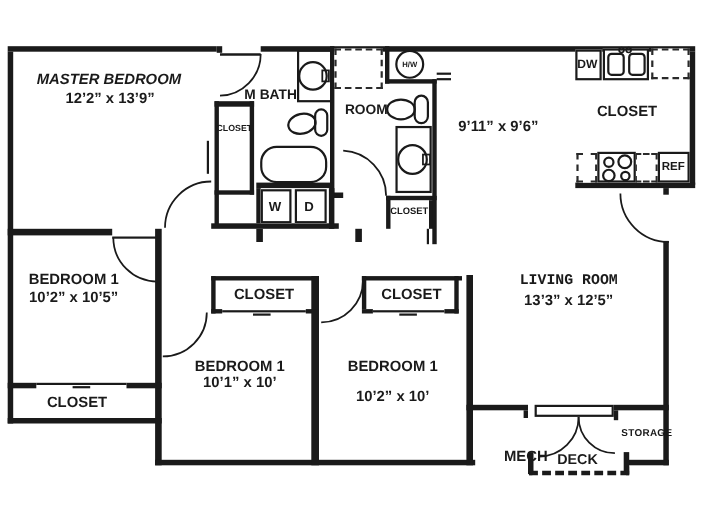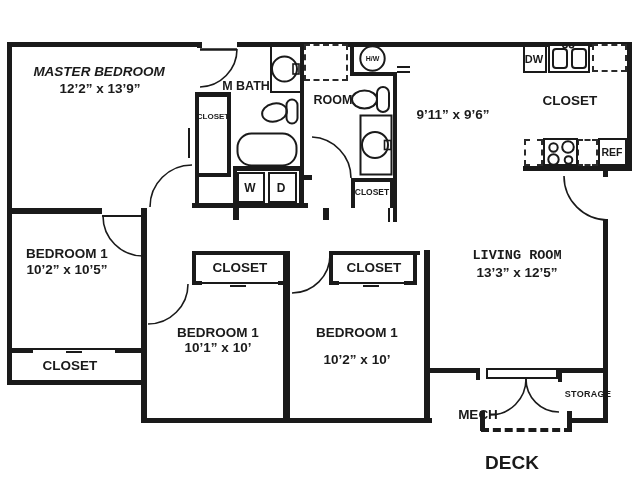--- a/index.html
+++ b/index.html
@@ -148,21 +148,21 @@
   <div class="lbl fs14" style="left:570px;top:101px;">CLOSET</div>
   <div class="lbl fs14" style="left:517px;top:256px;font-family:Liberation Mono, monospace;">LIVING ROOM</div>
   <div class="lbl fs14" style="left:517px;top:273px;">13’3” x 12’5”</div>
   <div class="lbl fs14" style="left:67px;top:254px;">BEDROOM 1</div>
   <div class="lbl fs14" style="left:67px;top:270px;">10’2” x 10’5”</div>
   <div class="lbl fs14" style="left:218px;top:333px;">BEDROOM 1</div>
   <div class="lbl fs14" style="left:218px;top:348px;">10’1” x 10’</div>
   <div class="lbl fs14" style="left:357px;top:333px;">BEDROOM 1</div>
   <div class="lbl fs14" style="left:357px;top:348px;margin-top:12px;">10’2” x 10’</div>
   <div class="lbl fs14" style="left:478px;top:395px;margin-top:20px;">MECH</div>
-  <div class="lbl" style="left:512px;top:417px;font-size:19px;margin-top:45px;">DECK</div>
+  <div class="lbl" style="left:525px;top:417px;font-size:13px;">DECK</div>
   <div class="lbl fs9" style="left:588px;top:394px;letter-spacing:.3px;">STORAGE</div>
 
   <div class="lbl fs8" style="left:213px;top:117px;">CLOSET</div>
   <div class="lbl fs8" style="left:372px;top:192px;font-size:8.5px;">CLOSET</div>
   <div class="lbl fs14" style="left:70px;top:366px;">CLOSET</div>
   <div class="lbl fs14" style="left:240px;top:268px;">CLOSET</div>
   <div class="lbl fs14" style="left:374px;top:268px;">CLOSET</div>
 
   <div class="lbl fs13" style="left:250px;top:188px;font-size:12px;">W</div>
   <div class="lbl fs13" style="left:281px;top:188px;font-size:12px;">D</div>

